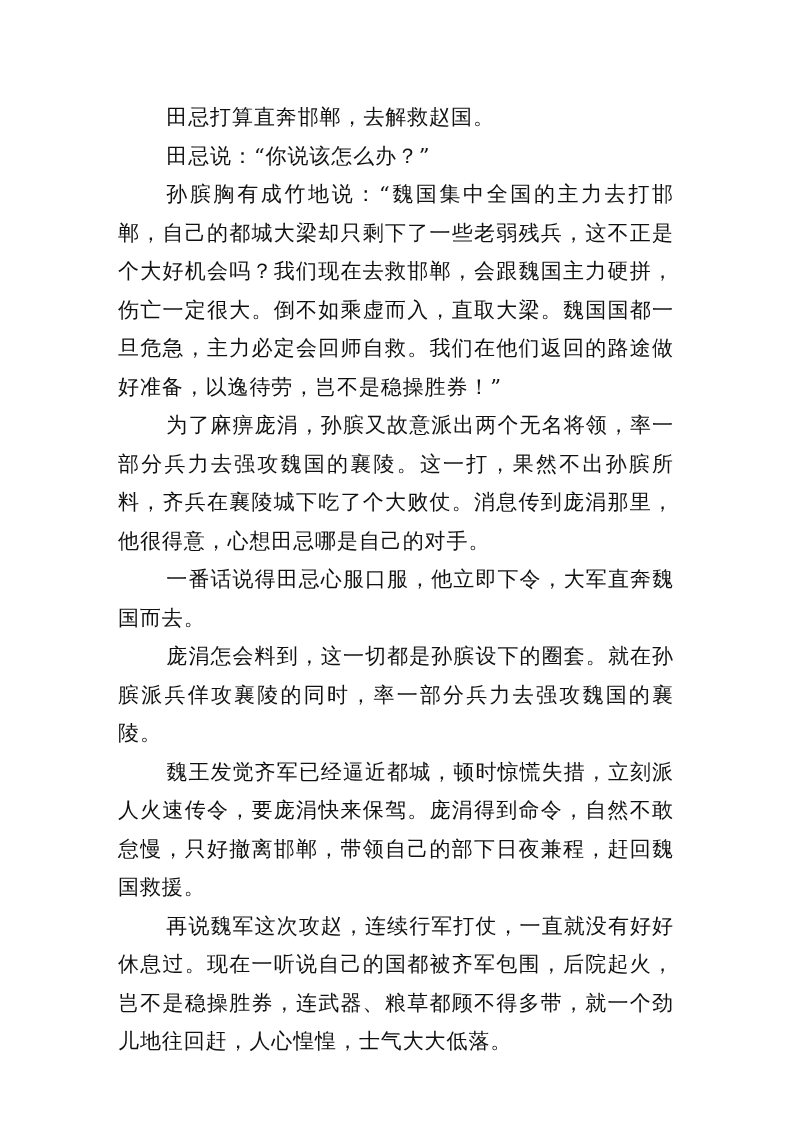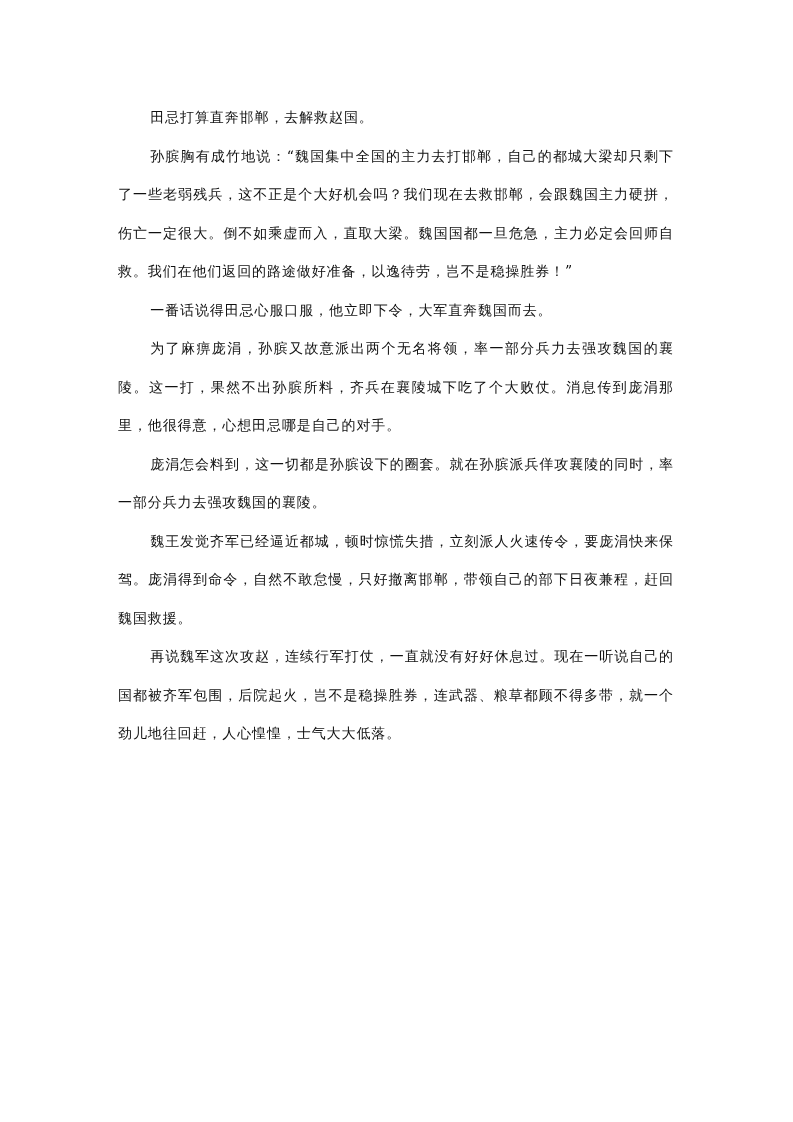--- a/index.html
+++ b/index.html
@@ -12,35 +12,36 @@
       height: 1122px;
       position: relative;
       overflow: hidden;
     }
     .page {
       position: absolute;
       left: 118px;
       top: 98px;
       width: 556px;
       font-family: "DejaVu Serif", "Liberation Serif", serif;
-      font-size: 14px;
+      font-size: 21px;
       line-height: 38.5px;
       color: #111111;
       letter-spacing: 0.9px;
       text-align: justify;
     }
     .para {
       margin: 0;
       text-indent: 2.3em;
     }
   </style>
 </head>
 <body>
 
 <div class="page">
   <p class="para">田忌打算直奔邯郸，去解救赵国。</p>
+  <p class="para">田忌说：“你说该怎么办？”</p>
   <p class="para">孙膑胸有成竹地说：“魏国集中全国的主力去打邯郸，自己的都城大梁却只剩下了一些老弱残兵，这不正是个大好机会吗？我们现在去救邯郸，会跟魏国主力硬拼，伤亡一定很大。倒不如乘虚而入，直取大梁。魏国国都一旦危急，主力必定会回师自救。我们在他们返回的路途做好准备，以逸待劳，岂不是稳操胜券！”</p>
+  <p class="para">为了麻痹庞涓，孙膑又故意派出两个无名将领，率一部分兵力去强攻魏国的襄陵。这一打，果然不出孙膑所料，齐兵在襄陵城下吃了个大败仗。消息传到庞涓那里，他很得意，心想田忌哪是自己的对手。</p>
   <p class="para">一番话说得田忌心服口服，他立即下令，大军直奔魏国而去。</p>
-  <p class="para">为了麻痹庞涓，孙膑又故意派出两个无名将领，率一部分兵力去强攻魏国的襄陵。这一打，果然不出孙膑所料，齐兵在襄陵城下吃了个大败仗。消息传到庞涓那里，他很得意，心想田忌哪是自己的对手。</p>
   <p class="para">庞涓怎会料到，这一切都是孙膑设下的圈套。就在孙膑派兵佯攻襄陵的同时，率一部分兵力去强攻魏国的襄陵。</p>
   <p class="para">魏王发觉齐军已经逼近都城，顿时惊慌失措，立刻派人火速传令，要庞涓快来保驾。庞涓得到命令，自然不敢怠慢，只好撤离邯郸，带领自己的部下日夜兼程，赶回魏国救援。</p>
   <p class="para">再说魏军这次攻赵，连续行军打仗，一直就没有好好休息过。现在一听说自己的国都被齐军包围，后院起火，岂不是稳操胜券，连武器、粮草都顾不得多带，就一个劲儿地往回赶，人心惶惶，士气大大低落。</p>
 </div>
 
 </body></html>

